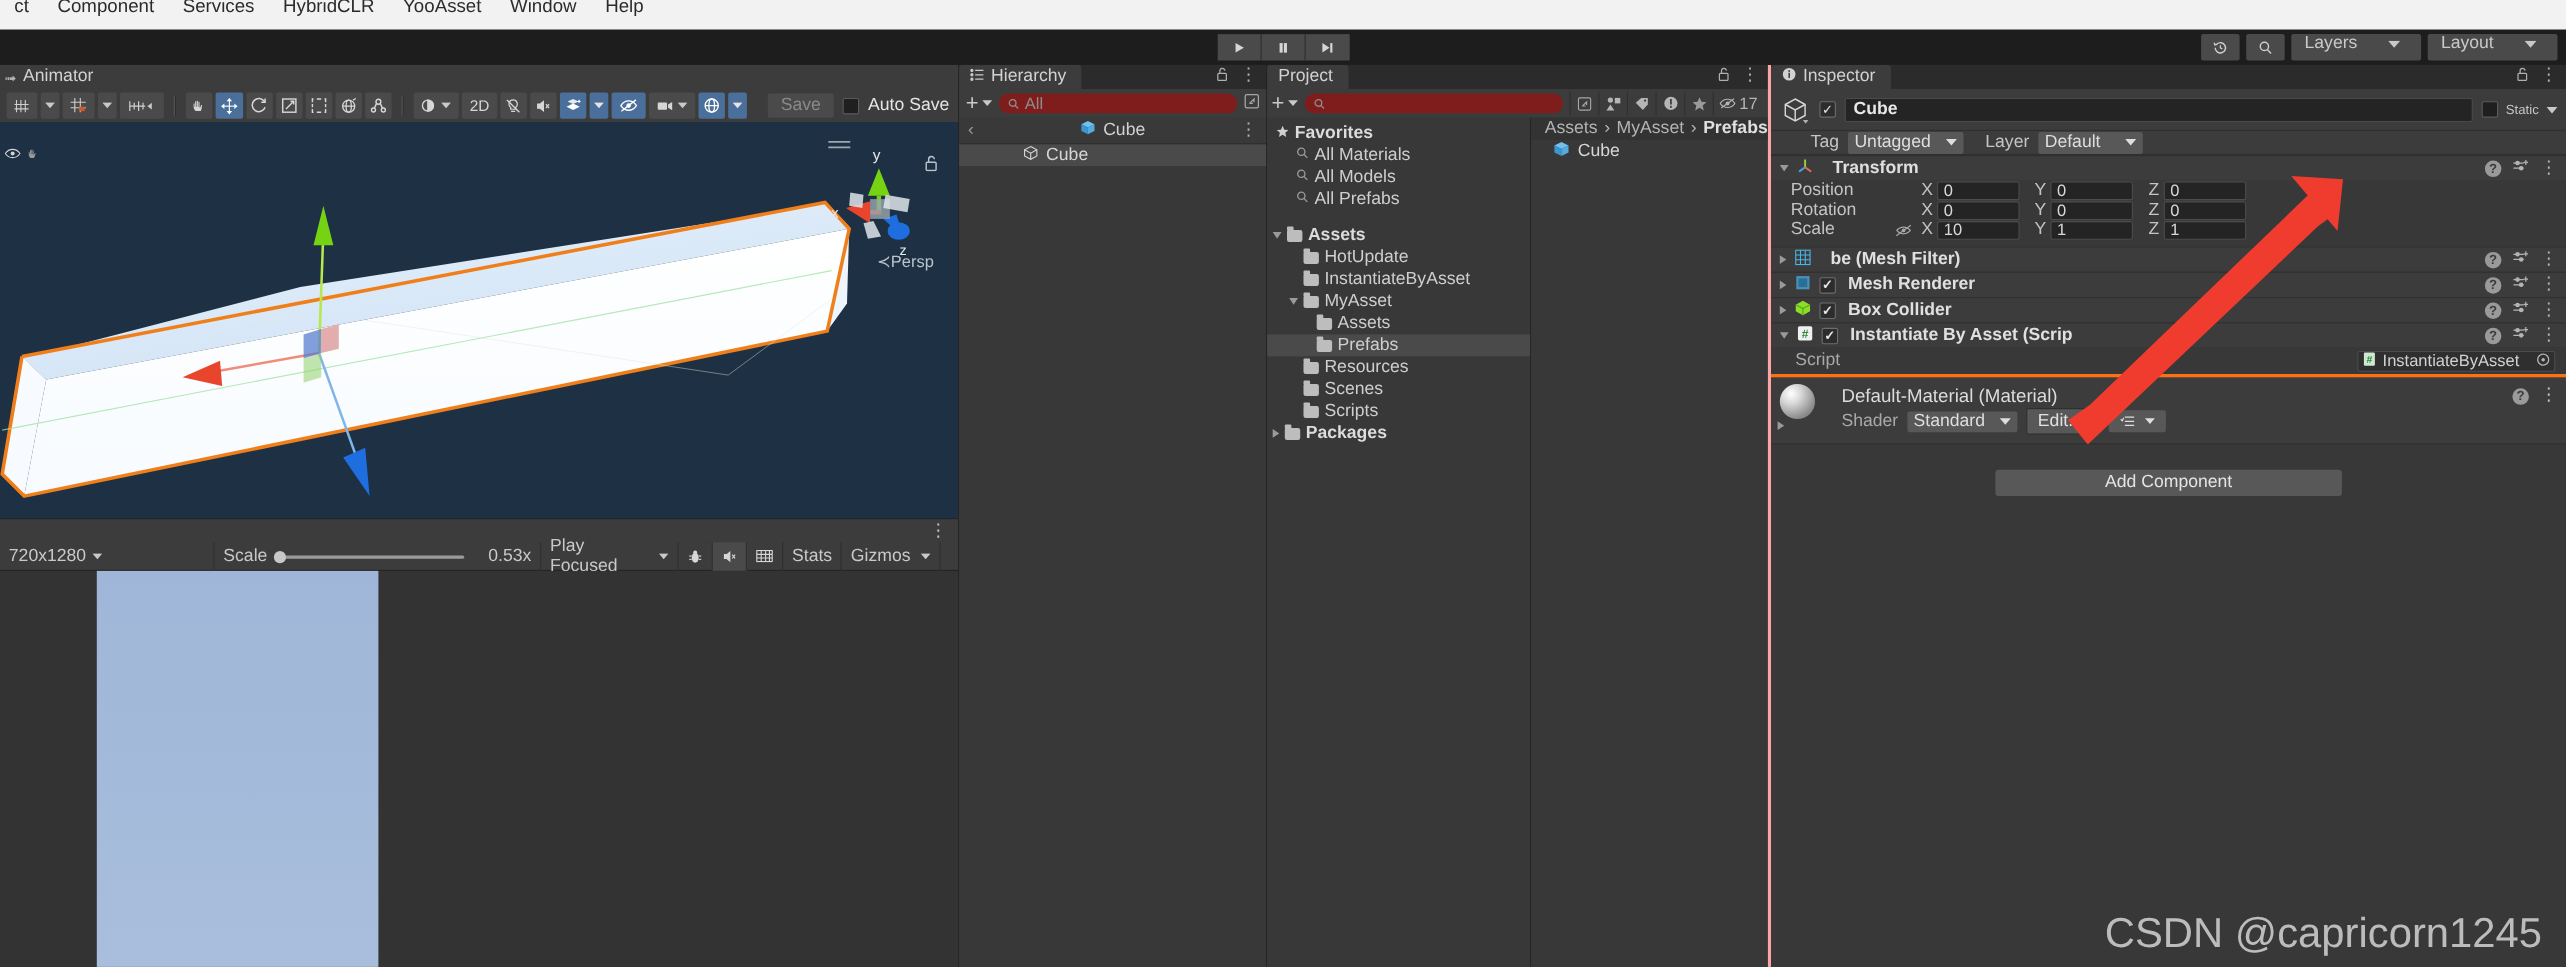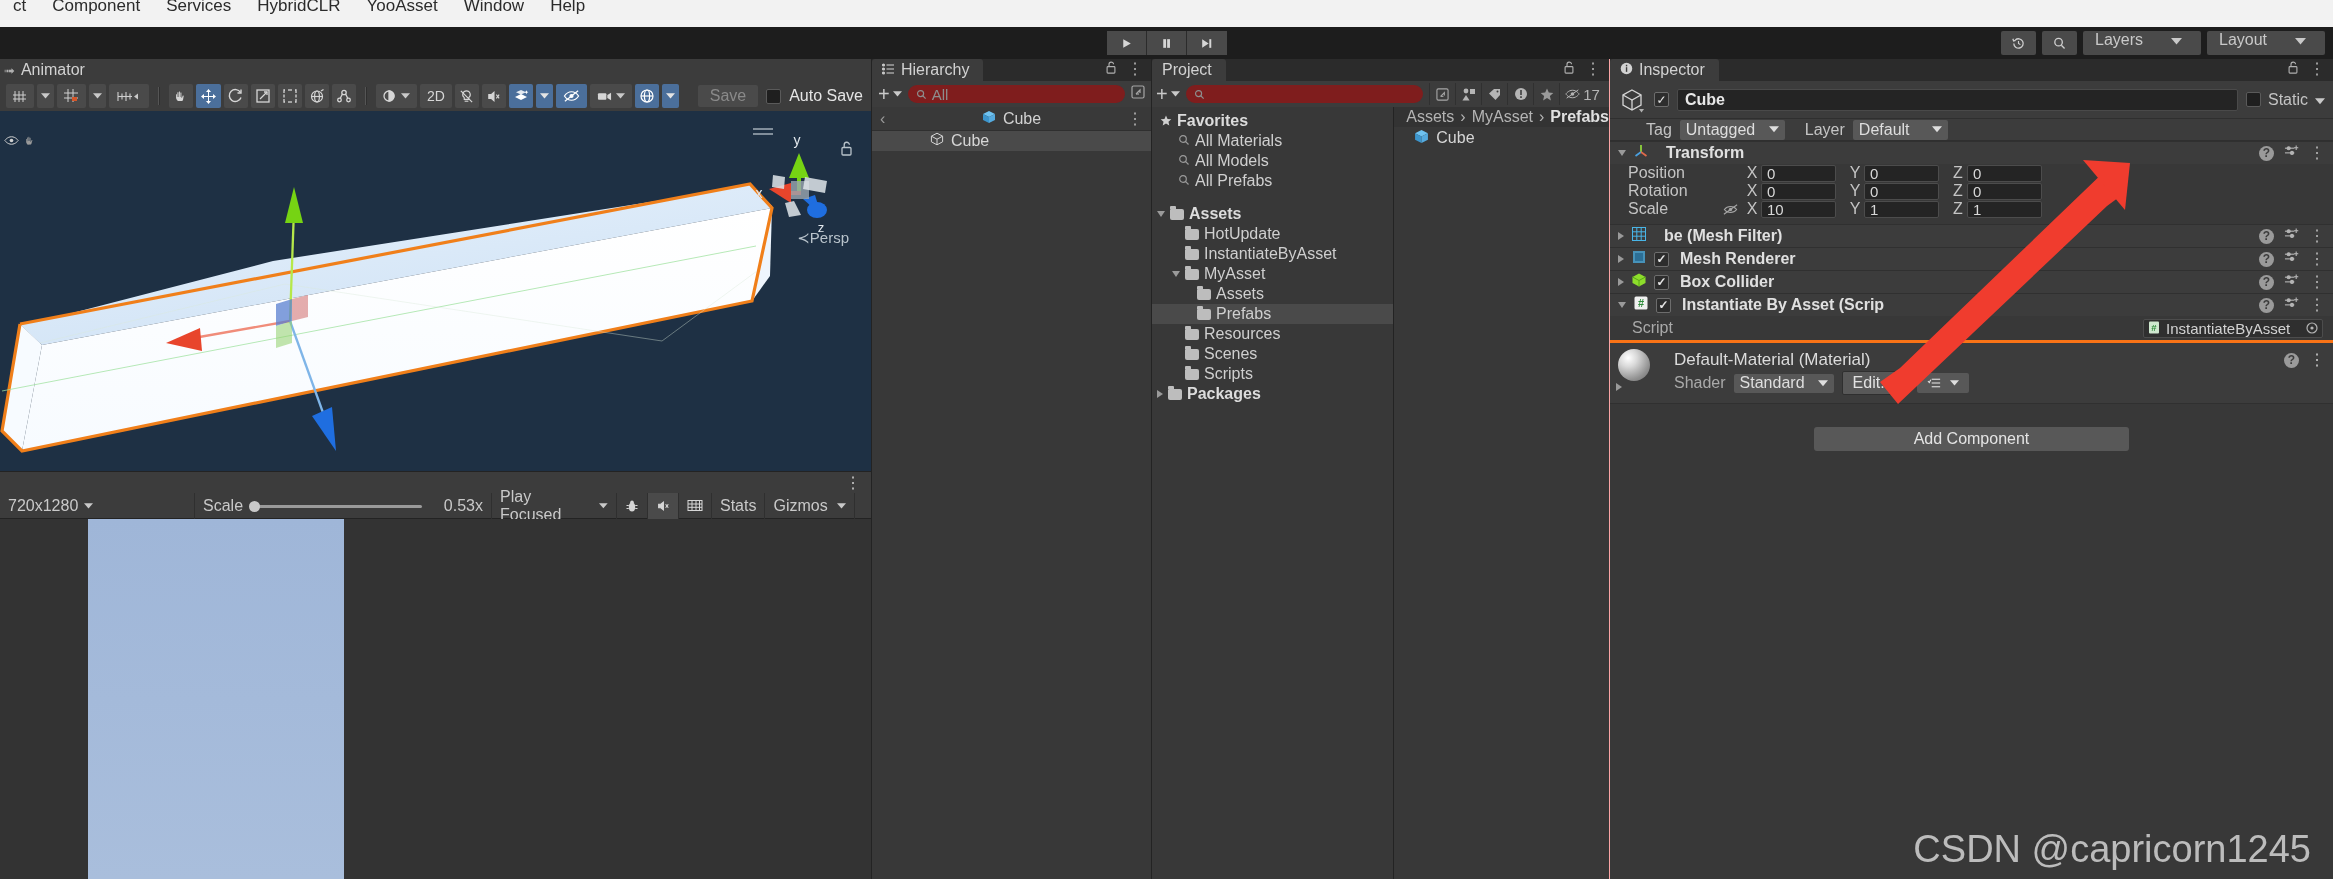--- a/index.html
+++ b/index.html
@@ -76,21 +76,21 @@
     display:flex; align-items:center; padding:0 8px; gap:5px; font-size:15px; color:#8d8d8d;}
   .scene-bread{ height:24px; background:#393939; display:flex; align-items:center;
     justify-content:center; gap:7px; font-size:16px; color:#d2d2d2; position:relative;
     border-bottom:1px solid #2f2f2f;}
   .bread-back{ position:absolute; left:8px; color:#9a9a9a; }
   .bread-dots{ position:absolute; right:8px; color:#b0b0b0; }
   .hier-row{ height:20px; display:flex; align-items:center; gap:6px; padding-left:10px;
     background:#4a4a4a; font-size:16px; color:#d6d6d6;}
 
   
-  .col-proj{ width:458px; display:flex; flex-direction:column; border-right:1px solid #fca5a5; }
+  .col-proj{ width:458px; display:flex; flex-direction:column; border-right:3px solid #fca5a5; }
   .proj-tool{ height:26px; background:#3c3c3c; display:flex; align-items:center;
     padding:0 4px; gap:6px; }
   .proj-icons{ display:flex; align-items:center; gap:0; }
   .pi{ width:26px; height:22px; display:flex; align-items:center; justify-content:center;
     border-left:1px solid #303030; color:#b5b5b5; }
   .proj-body{ flex:1; display:flex; }
   .proj-tree{ width:276px; background:#383838; border-right:1px solid #232323;
     padding-top:4px; }
   .tr{ height:20px; display:flex; align-items:center; gap:5px; font-size:16px;
     color:#cfcfcf; white-space:nowrap; }
@@ -107,21 +107,21 @@
   .col-insp{ width:723px; display:flex; flex-direction:column; background:#383838; }
   .insp-head{ height:38px; background:#3c3c3c; display:flex; align-items:center;
     padding:0 8px; gap:8px; border-bottom:1px solid #2f2f2f;}
   .go-icon{ width:28px; height:28px; display:flex; align-items:center; justify-content:center; }
   .cb{ width:15px; height:15px; background:#2d2d2d; border:1px solid #6d6d6d;
     border-radius:2px; display:flex; align-items:center; justify-content:center;
     font-size:12px; color:#e6e6e6; }
   .name-field{ flex:1; height:22px; background:#242424; border:1px solid #4a4a4a;
     border-radius:2px; display:flex; align-items:center; padding:0 7px;
     font-weight:bold; color:#e8e8e8; font-size:16px; }
-  .static-box{ display:flex; align-items:center; gap:7px; color:#c4c4c4; font-size:16px; }
+  .static-box{ display:flex; align-items:center; gap:7px; color:#c4c4c4; font-size:12px; }
   .insp-row2{ height:22px; display:flex; align-items:center; gap:8px; padding:0 8px 0 36px;
     font-size:16px; color:#c4c4c4; background:#3c3c3c; border-bottom:1px solid #2f2f2f;}
   .dd{ height:20px; background:#585858; border-radius:2px; display:flex; align-items:center;
     justify-content:space-between; padding:0 6px; color:#dedede; font-size:16px; }
 
   .comp-head{ height:23px; display:flex; align-items:center; gap:7px; padding:0 8px;
     background:#3c3c3c; border-top:1px solid #303030; font-size:16px; font-weight:bold;
     color:#e0e0e0;}
   .comp-head .right{ margin-left:auto; display:flex; align-items:center; gap:10px; color:#b4b4b4; font-weight:normal;}
   .tri{ width:0;height:0;border-left:6px solid #9a9a9a;border-top:4.5px solid transparent;

